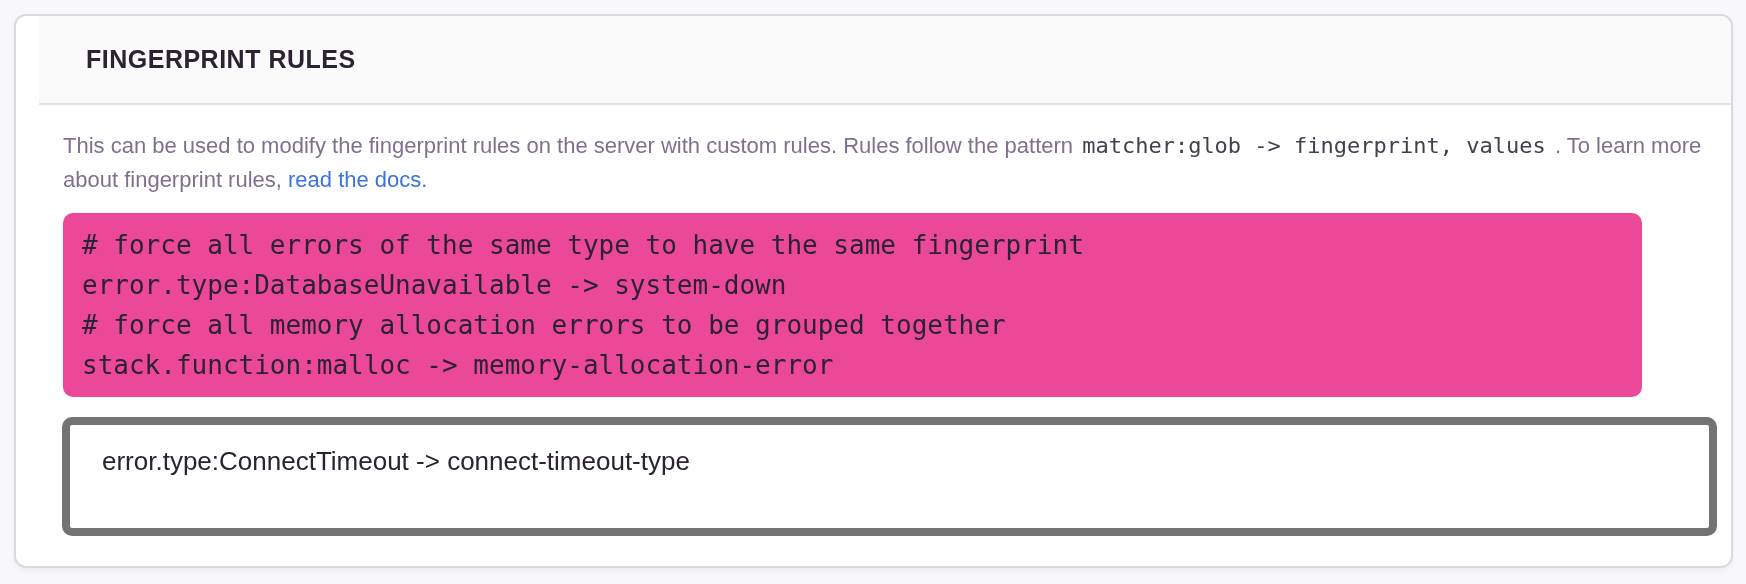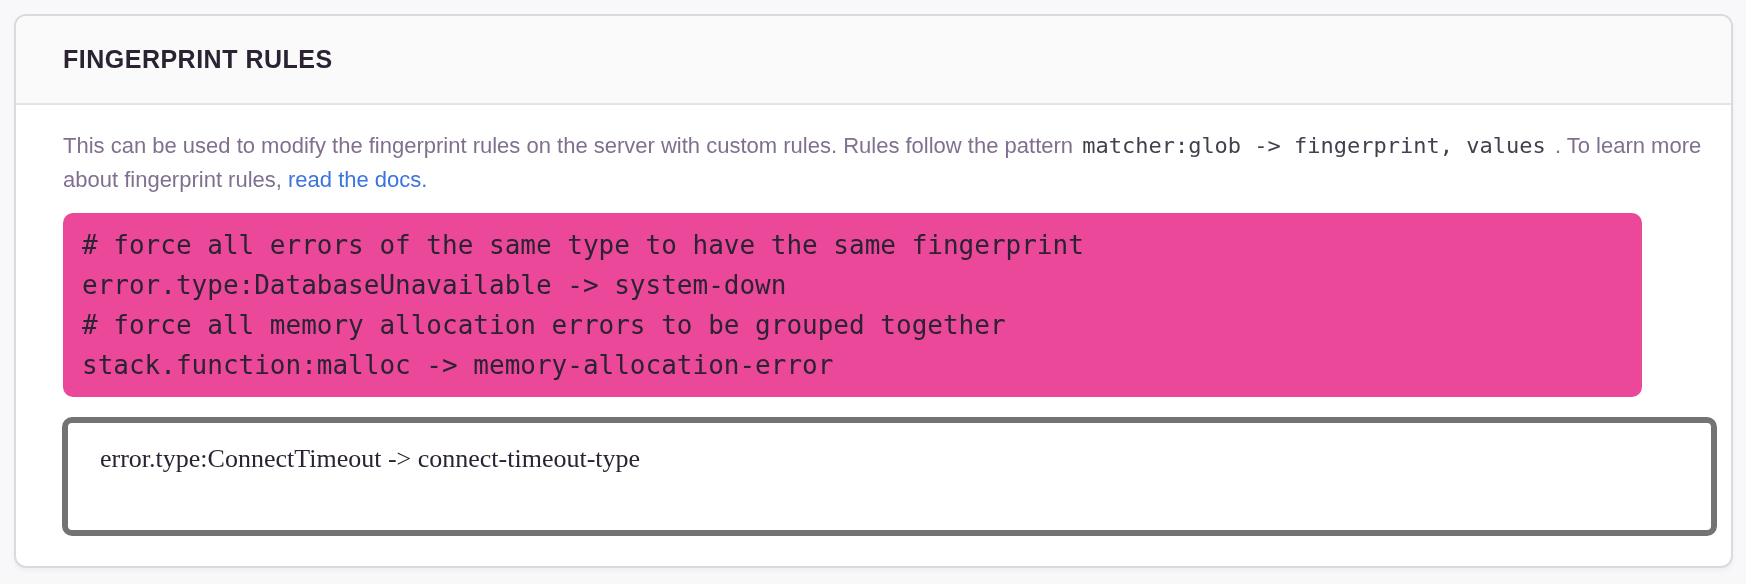--- a/index.html
+++ b/index.html
@@ -24,20 +24,21 @@
     box-shadow: 0 3px 4px rgba(88, 74, 110, 0.05);
     overflow: hidden;
   }
   .panel-header {
     height: 89px;
     background: #fafafb;
     border-bottom: 2px solid #e4e2ea;
     display: flex;
     align-items: center;
     padding: 16px 47px;
+    margin-left: 23px;
   }
   .panel-title {
     margin: 0;
     font-size: 25px;
     font-weight: bold;
     letter-spacing: 0.5px;
     color: #2b2233;
   }
   .panel-body {
     padding: 24px 69px 30px 47px;
@@ -72,24 +73,24 @@
     color: #2b2233;
     white-space: pre;
     overflow: hidden;
   }
   .rules-input {
     display: block;
     width: 1655px;
     height: 119px;
     margin-left: -1px;
     background: #ffffff;
-    border: 6px solid #737373;
+    border: 8px solid #737373;
     border-radius: 10px;
     padding: 16px 32px;
-    font-family: Liberation Serif, serif;
+    font-family: Liberation Sans, sans-serif;
     font-size: 26px;
     line-height: 40px;
     color: #2b2233;
     resize: none;
     outline: none;
     overflow: hidden;
     white-space: pre;
   }
 </style>
 </head>

